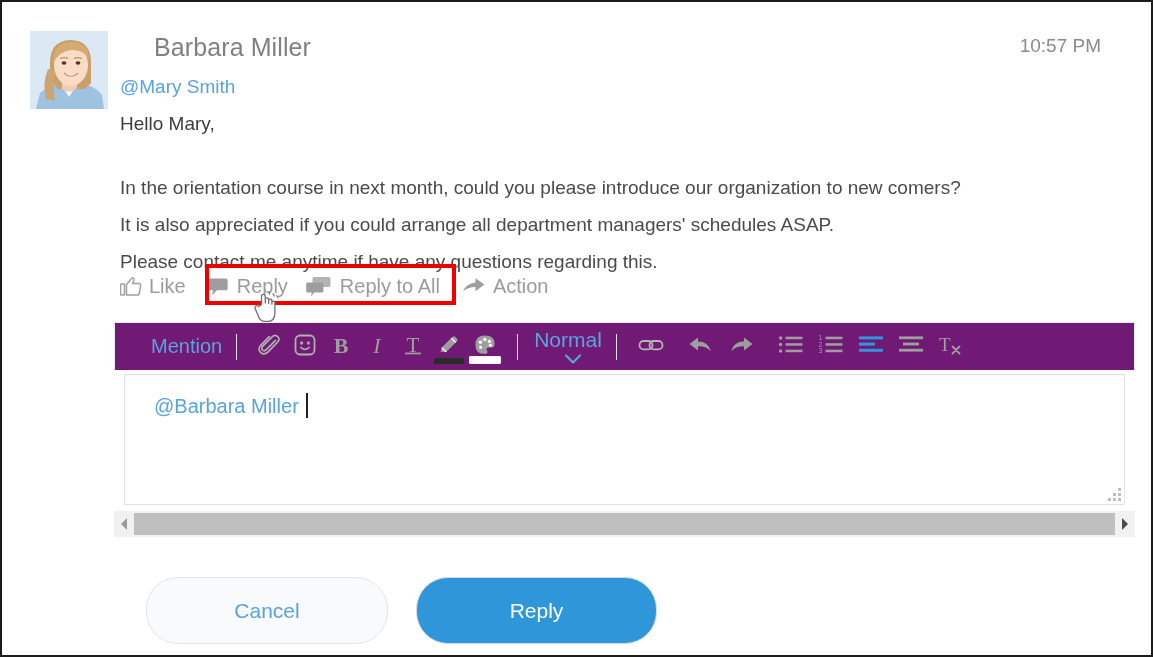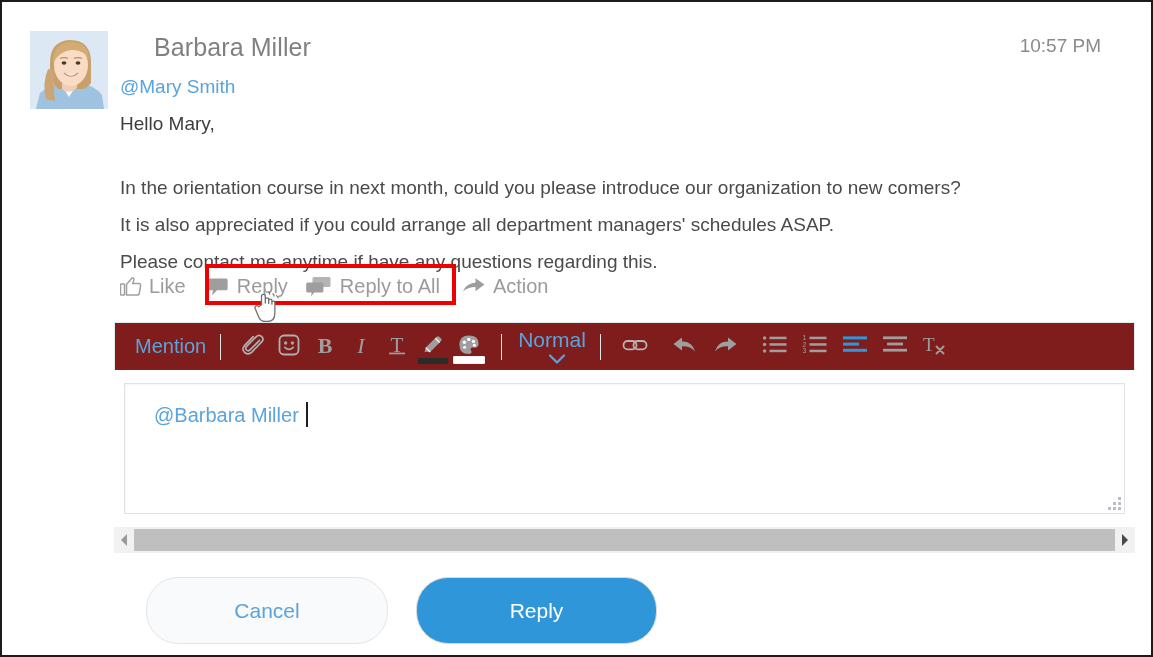--- a/index.html
+++ b/index.html
@@ -134,27 +134,27 @@
 
   
   .editor-wrap {
     position: absolute;
     left: 112px;
     top: 320px;
     width: 1021px;
   }
   .toolbar {
     height: 48px;
-    background: #7f1d1d;
+    background: #701a75;
     border: 1px solid #e7eaec;
     border-bottom: none;
     box-sizing: border-box;
     display: flex;
     align-items: center;
-    padding-left: 20px;
+    padding-left: 36px;
     position: relative;
   }
   .tb-mention {
     font-size: 20px;
     color: #5aa3dd;
     cursor: pointer;
     white-space: nowrap;
   }
   .tb-sep {
     width: 1px;
@@ -198,21 +198,21 @@
     flex-direction: column;
   }
   .tb-normal .chev {
     margin-left: 9px;
     display: inline-flex;
     align-items: center;
   }
   .tb-spacer { width: 10px; flex: none; }
 
   .textarea-box {
-    margin: 13px 10px;
+    margin: 4px 10px;
     height: 131px;
     background: #ffffff;
     border: 1px solid #dfe3e6;
     box-sizing: border-box;
     position: relative;
     box-shadow: inset 1px 1px 2px rgba(0,0,0,0.04);
   }
   .ta-content {
     position: absolute;
     left: 29px;

